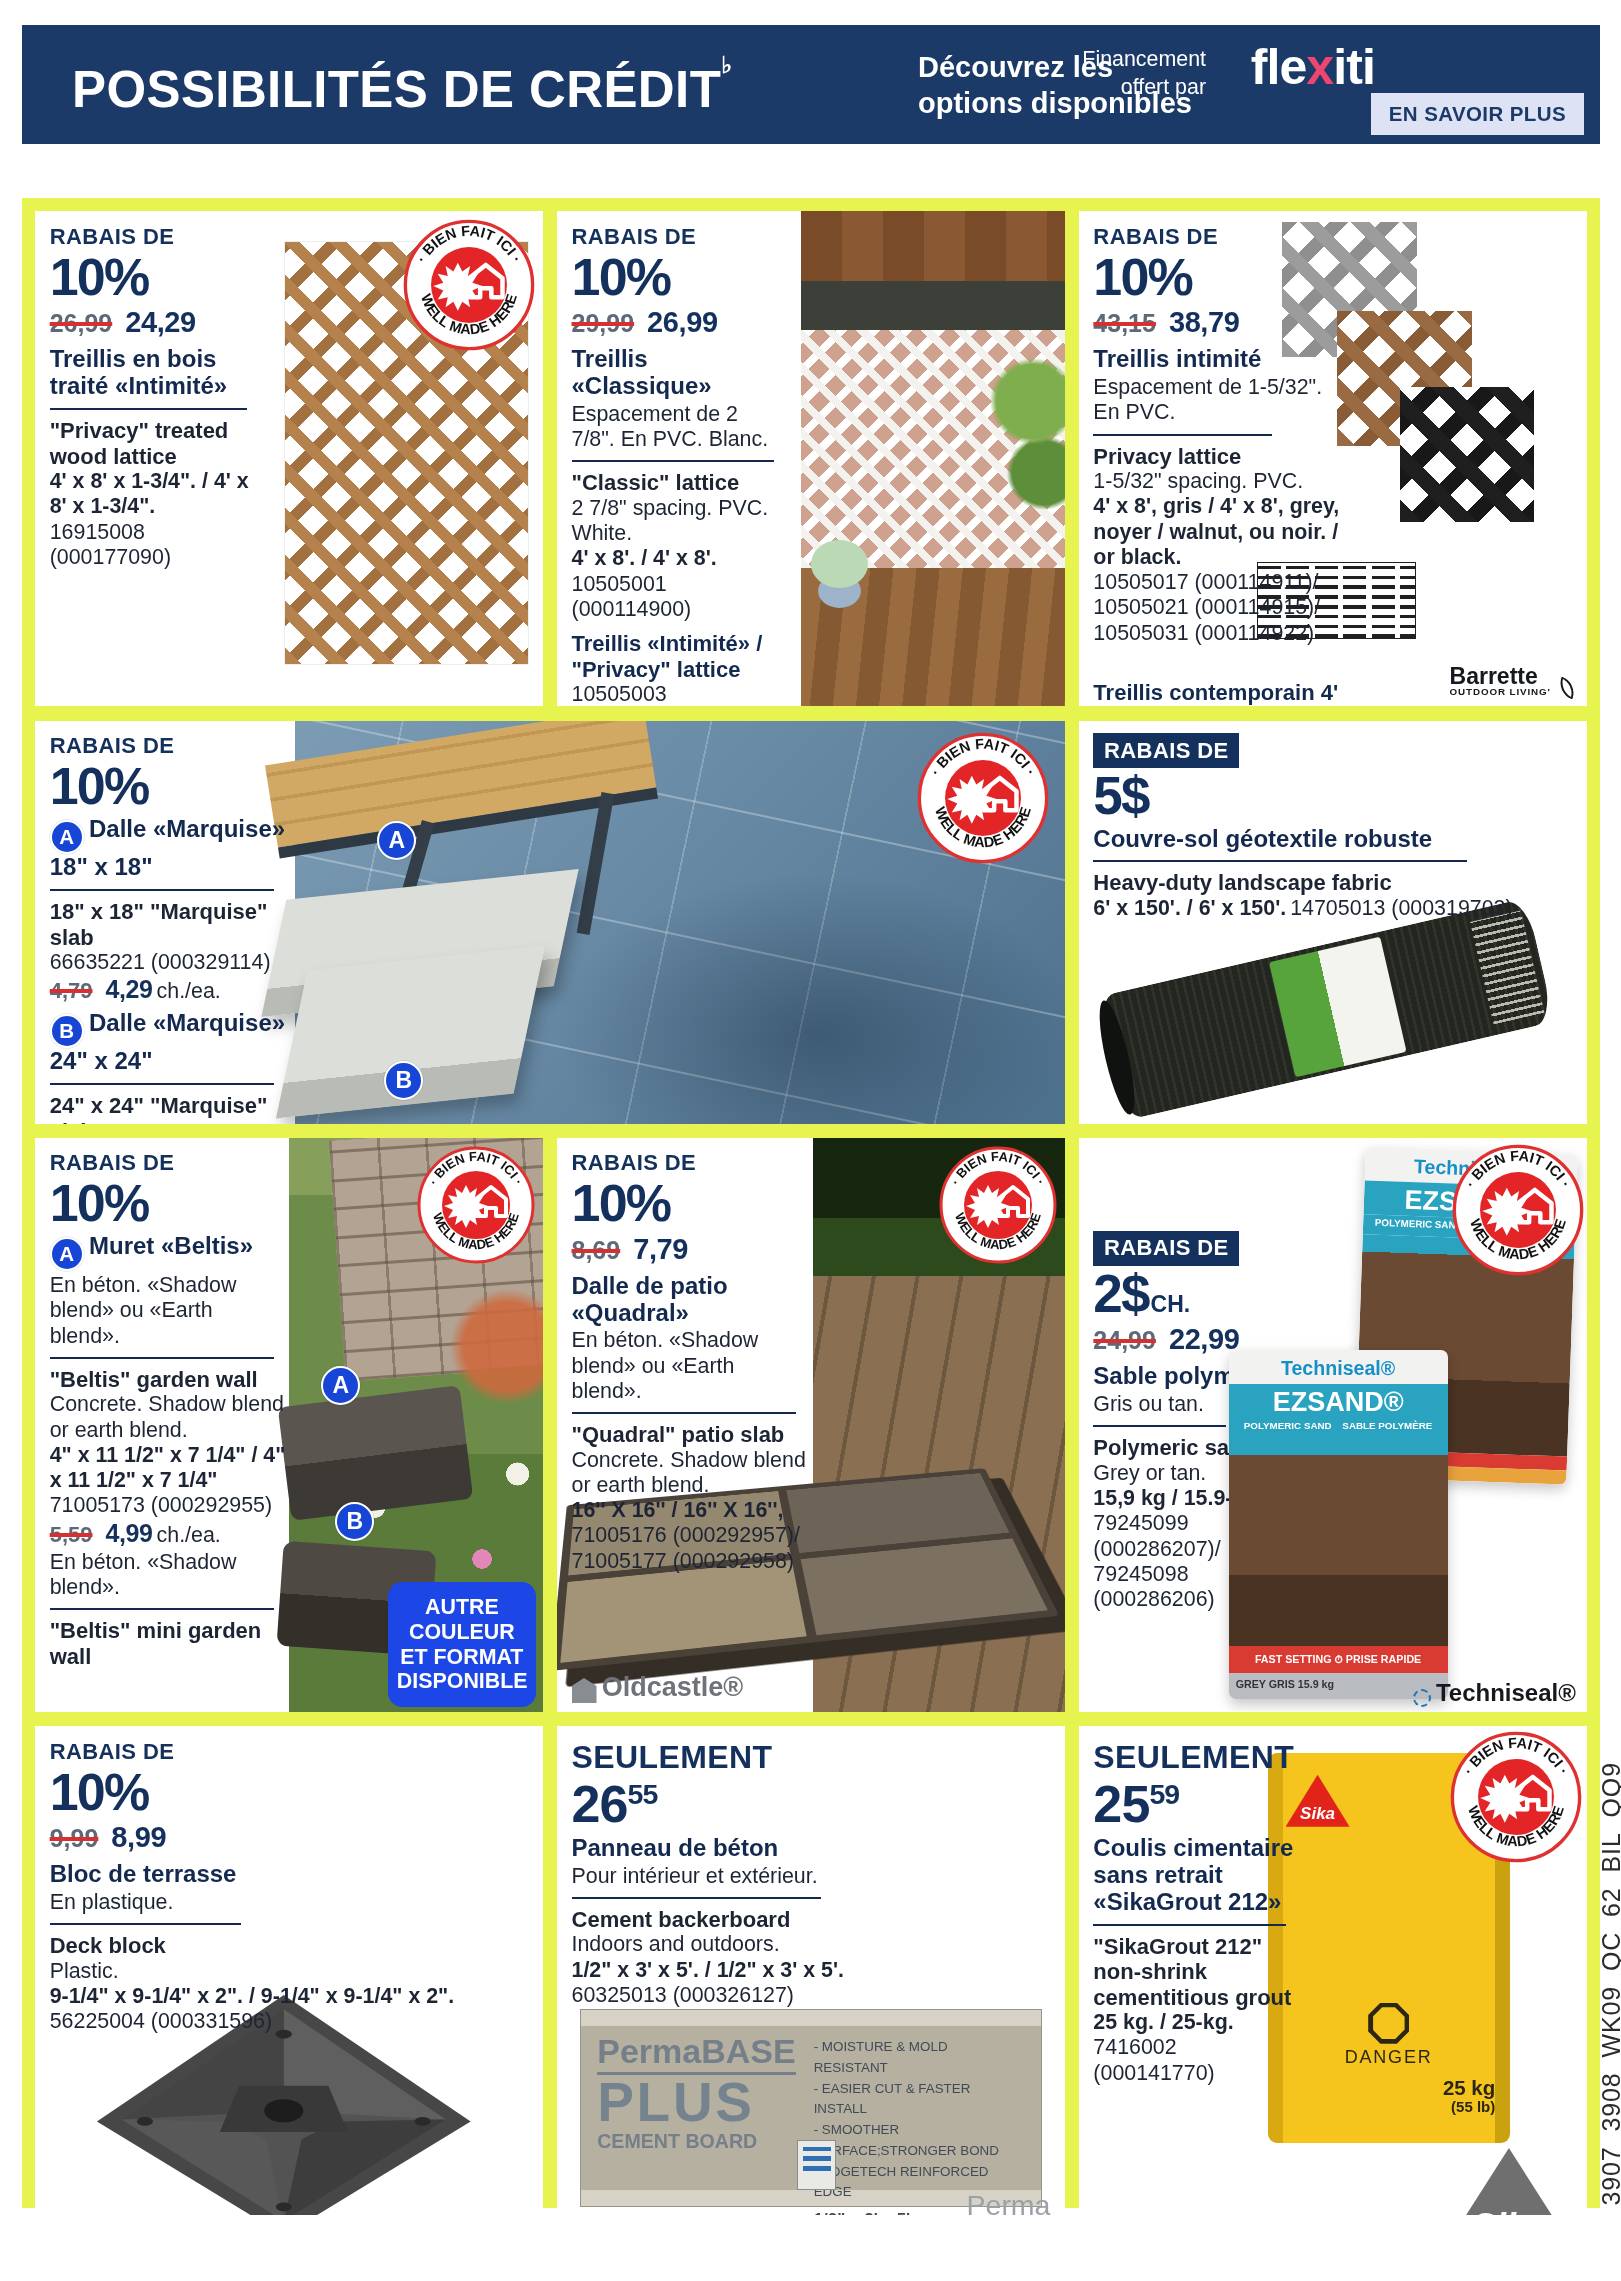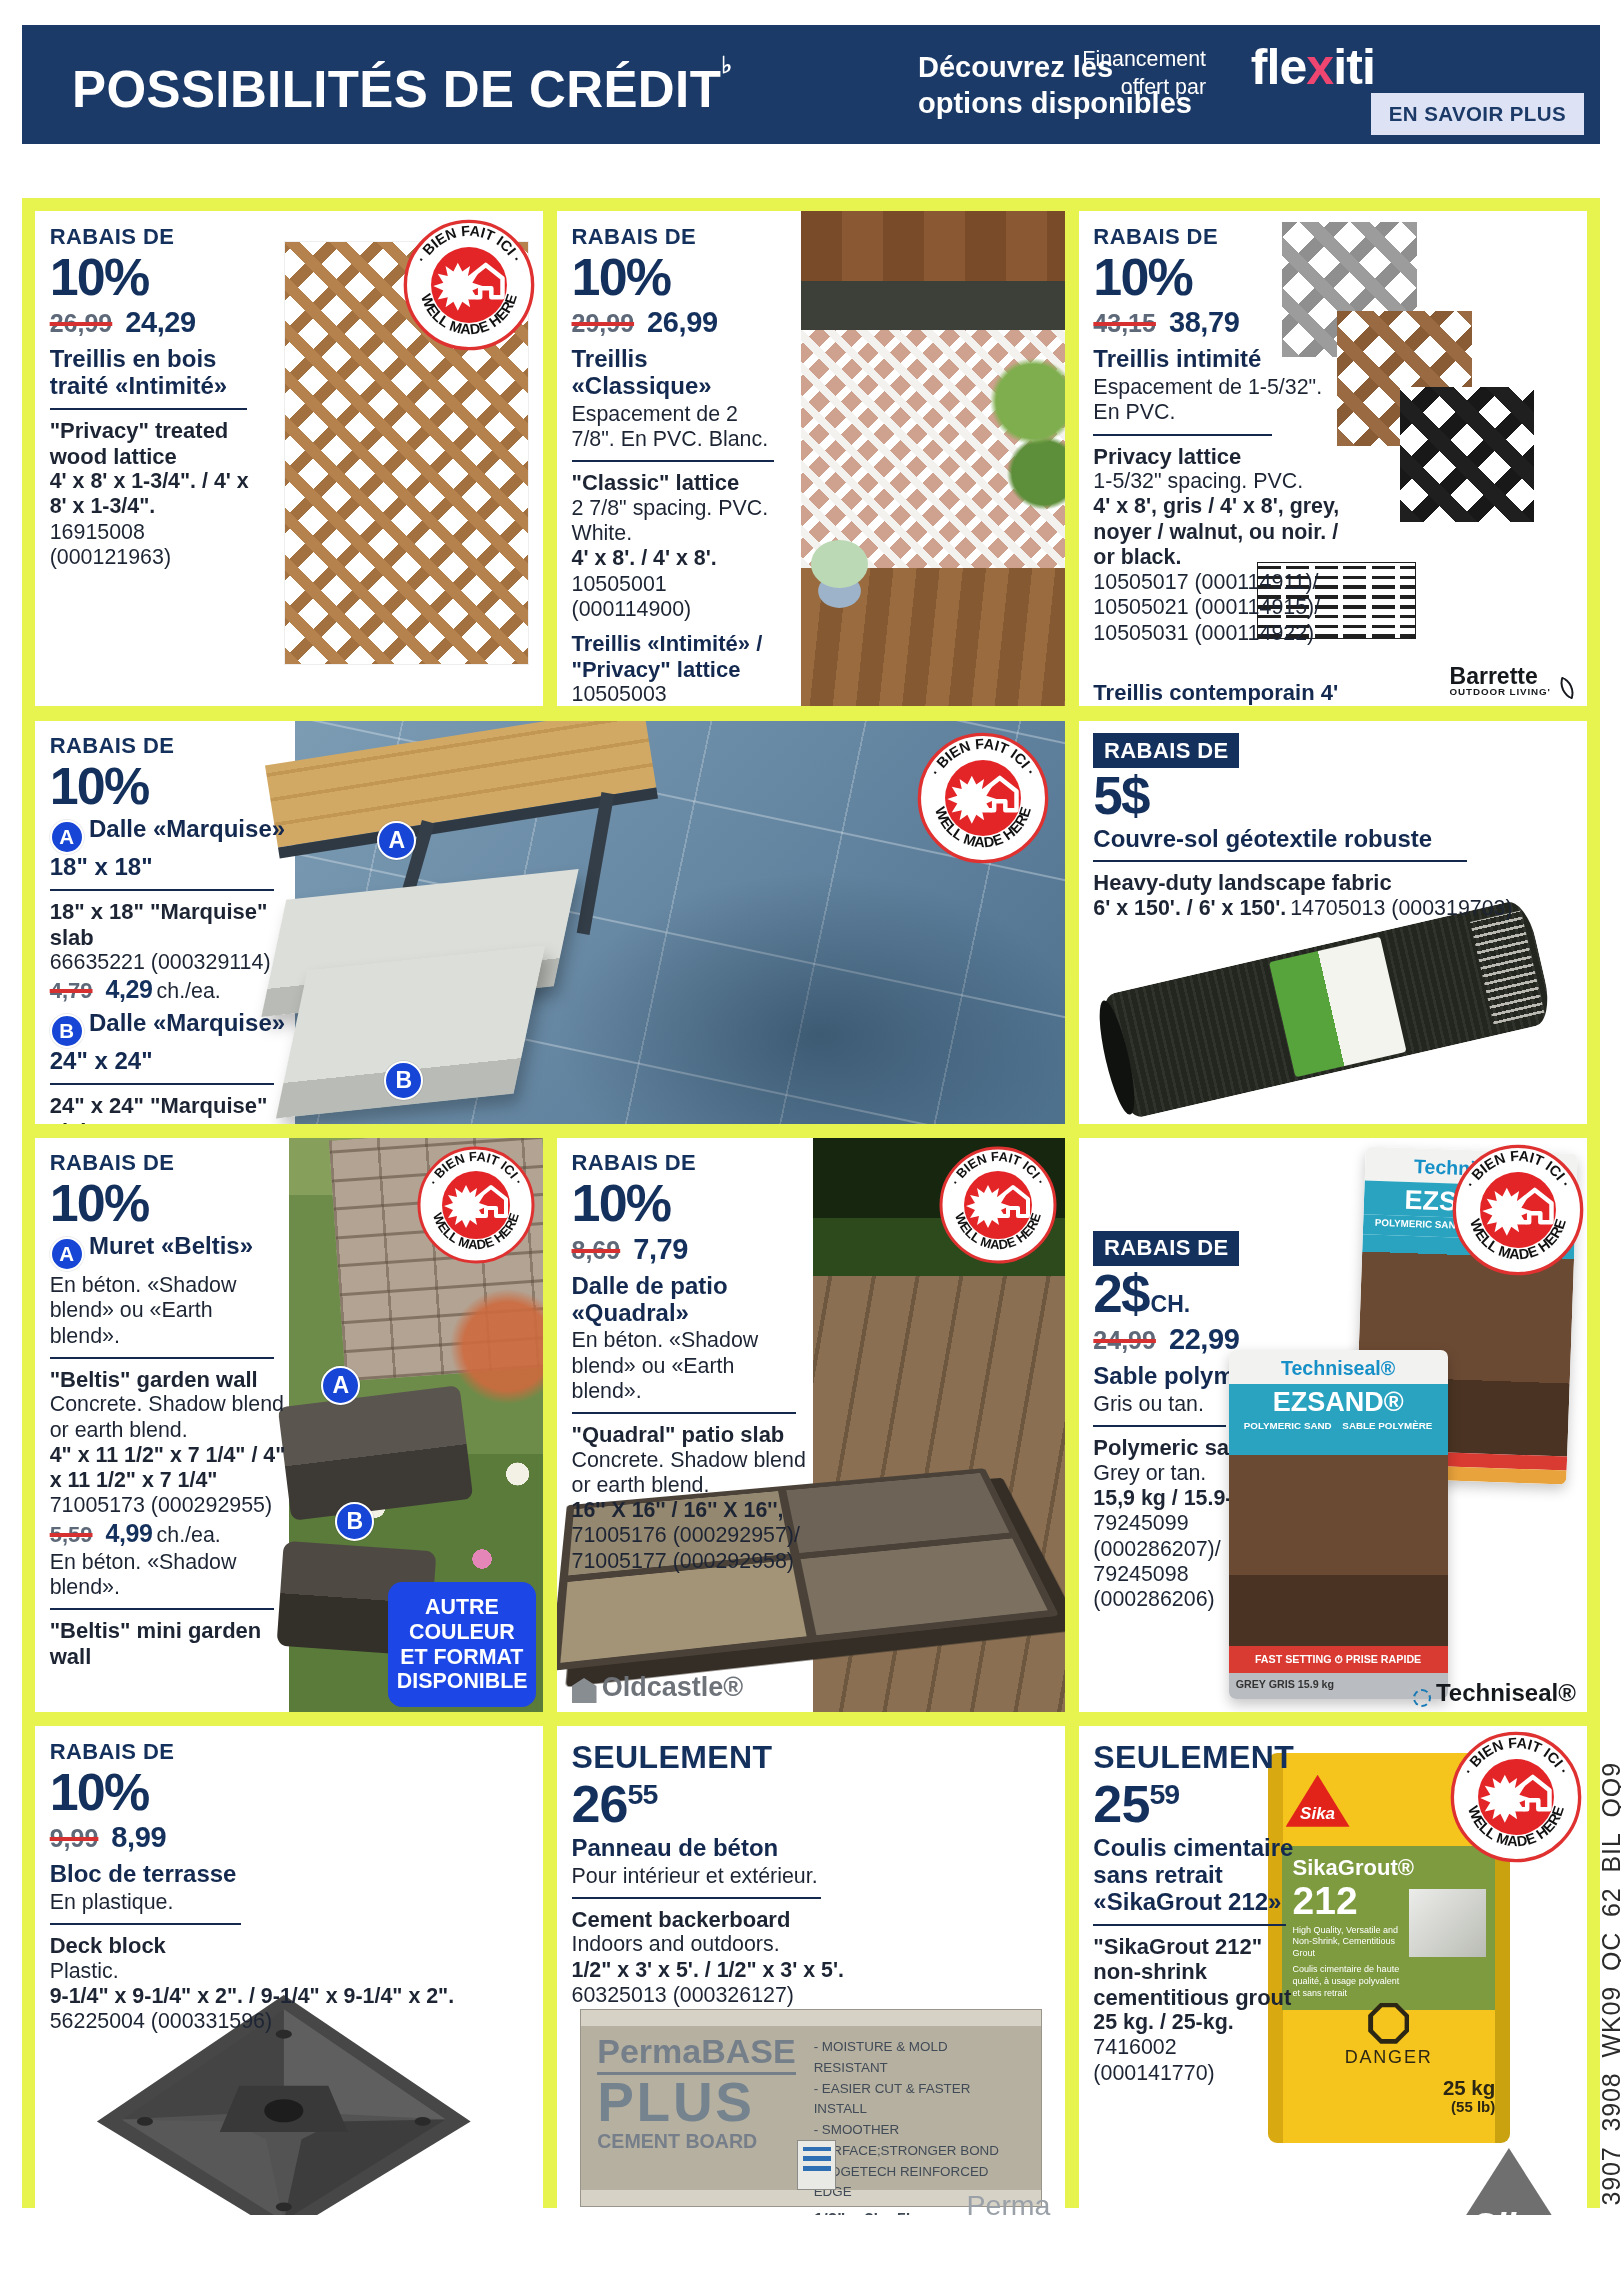--- a/index.html
+++ b/index.html
@@ -177,21 +177,21 @@
         <div class="deal">RABAIS DE</div>
         <div class="pct">10%</div>
         <div class="pline">
           <span class="old">26,99</span>
           <span class="new">24,29</span>
         </div>
         <div class="tfr">Treillis en bois traité «Intimité»</div>
         <hr class="rule">
         <div class="ten">"Privacy" treated wood lattice</div>
         <div class="dims">4' x 8' x 1-3/4". / 4' x 8' x 1-3/4".</div>
-        <div class="sku">16915008 (000121963)</div>
+        <div class="sku">16915008 (000177090)</div>
       </div>
       <div class="photo lat lat-wood" style="left:49%;right:14.3px;top:30px;bottom:41px"></div>
       <svg class="badge" style="right:7.1px;top:7.1px" width="134" height="134" viewBox="0 0 120 120">
         <circle cx="60" cy="60" r="57" fill="#fff" stroke="#e03131" stroke-width="3"></circle>
         <path id="arcT1" d="M 16 60 A 44 44 0 0 1 104 60" fill="none"></path>
         <path id="arcB1" d="M 16 60 A 44 44 0 0 0 104 60" fill="none"></path>
         <text font-size="13" font-weight="bold" fill="#111"><textPath href="#arcT1" startOffset="50%" text-anchor="middle">· BIEN FAIT ICI ·</textPath></text>
         <text font-size="13" font-weight="bold" fill="#111"><textPath href="#arcB1" startOffset="50%" text-anchor="middle">WELL MADE HERE</textPath></text>
         <circle cx="60" cy="60" r="34" fill="#e42528"></circle>
         <path fill="#fff" d="M50 40 l4 8 7-5-2 9 9-2-5 8 9 3-9 4 5 8-9-2 2 9-7-5-4 8-4-8-7 5 2-9-9 2 5-8-9-4 9-3-5-8 9 2-2-9 7 5z"></path>
@@ -529,27 +529,20 @@
         <div class="only">SEULEMENT</div>
         <div class="pnum"><span>25</span><span class="psup">59</span></div>
         <div class="tfr">Coulis cimentaire sans retrait «SikaGrout 212»</div>
         <hr class="rule">
         <div class="ten">"SikaGrout 212" non-shrink cementitious grout</div>
         <div class="dims">25 kg. / 25-kg.</div>
         <div class="sku">7416002 (000141770)</div>
       </div>
       <div class="sika-bag">
         <div class="s-tri">Sika</div>
-        <div class="sg-label">
-          <div class="sg-name">SikaGrout®</div>
-          <div class="sg-num">212</div>
-          <div class="sg-photo"></div>
-          <div class="sg-desc">High Quality, Versatile and Non-Shrink, Cementitious Grout</div>
-          <div class="sg-desc">Coulis cimentaire de haute qualité, à usage polyvalent et sans retrait</div>
-        </div>
         <div class="sg-danger"><span class="oct"></span><span>DANGER</span></div>
         <div class="sg-weight">
           <div>25 kg</div>
           <div style="font-size:15px">(55 lb)</div>
         </div>
       </div>
       <div class="sika-logo">Sika</div>
       <svg class="badge" style="right:3.6px;top:3.6px" width="134" height="134" viewBox="0 0 120 120">
         <circle cx="60" cy="60" r="57" fill="#fff" stroke="#e03131" stroke-width="3"></circle>
         <path id="arcT6" d="M 16 60 A 44 44 0 0 1 104 60" fill="none"></path>

